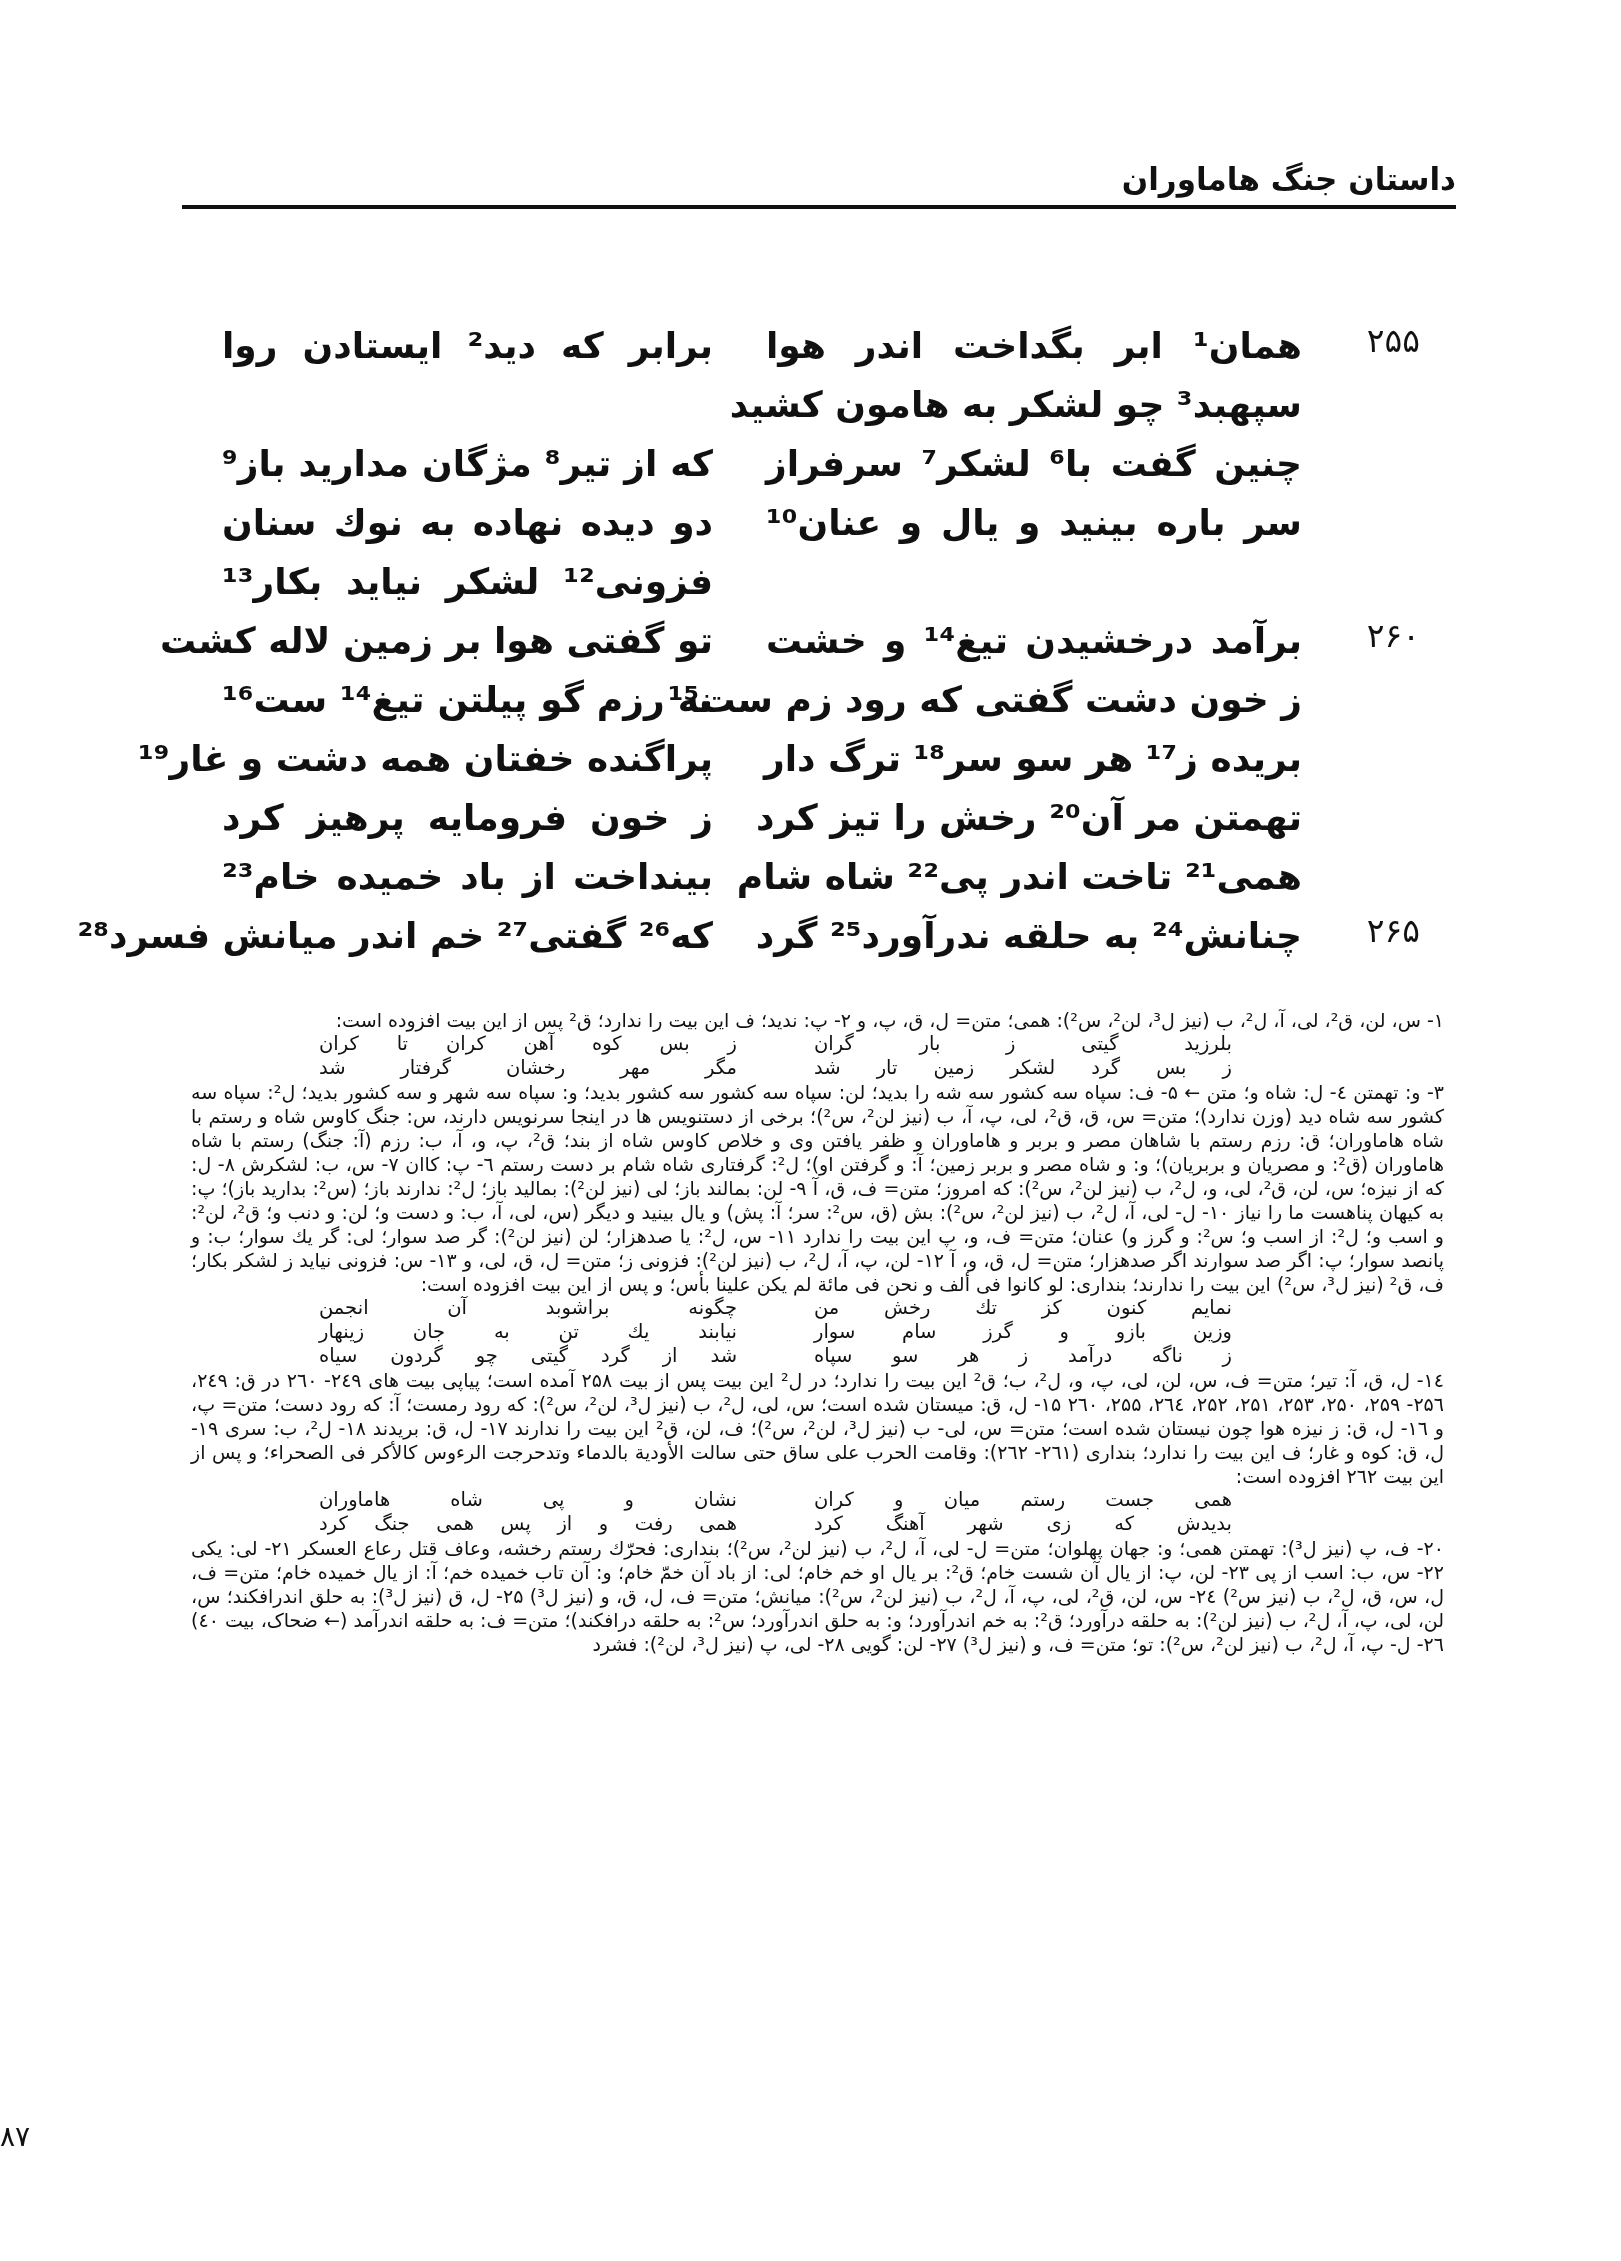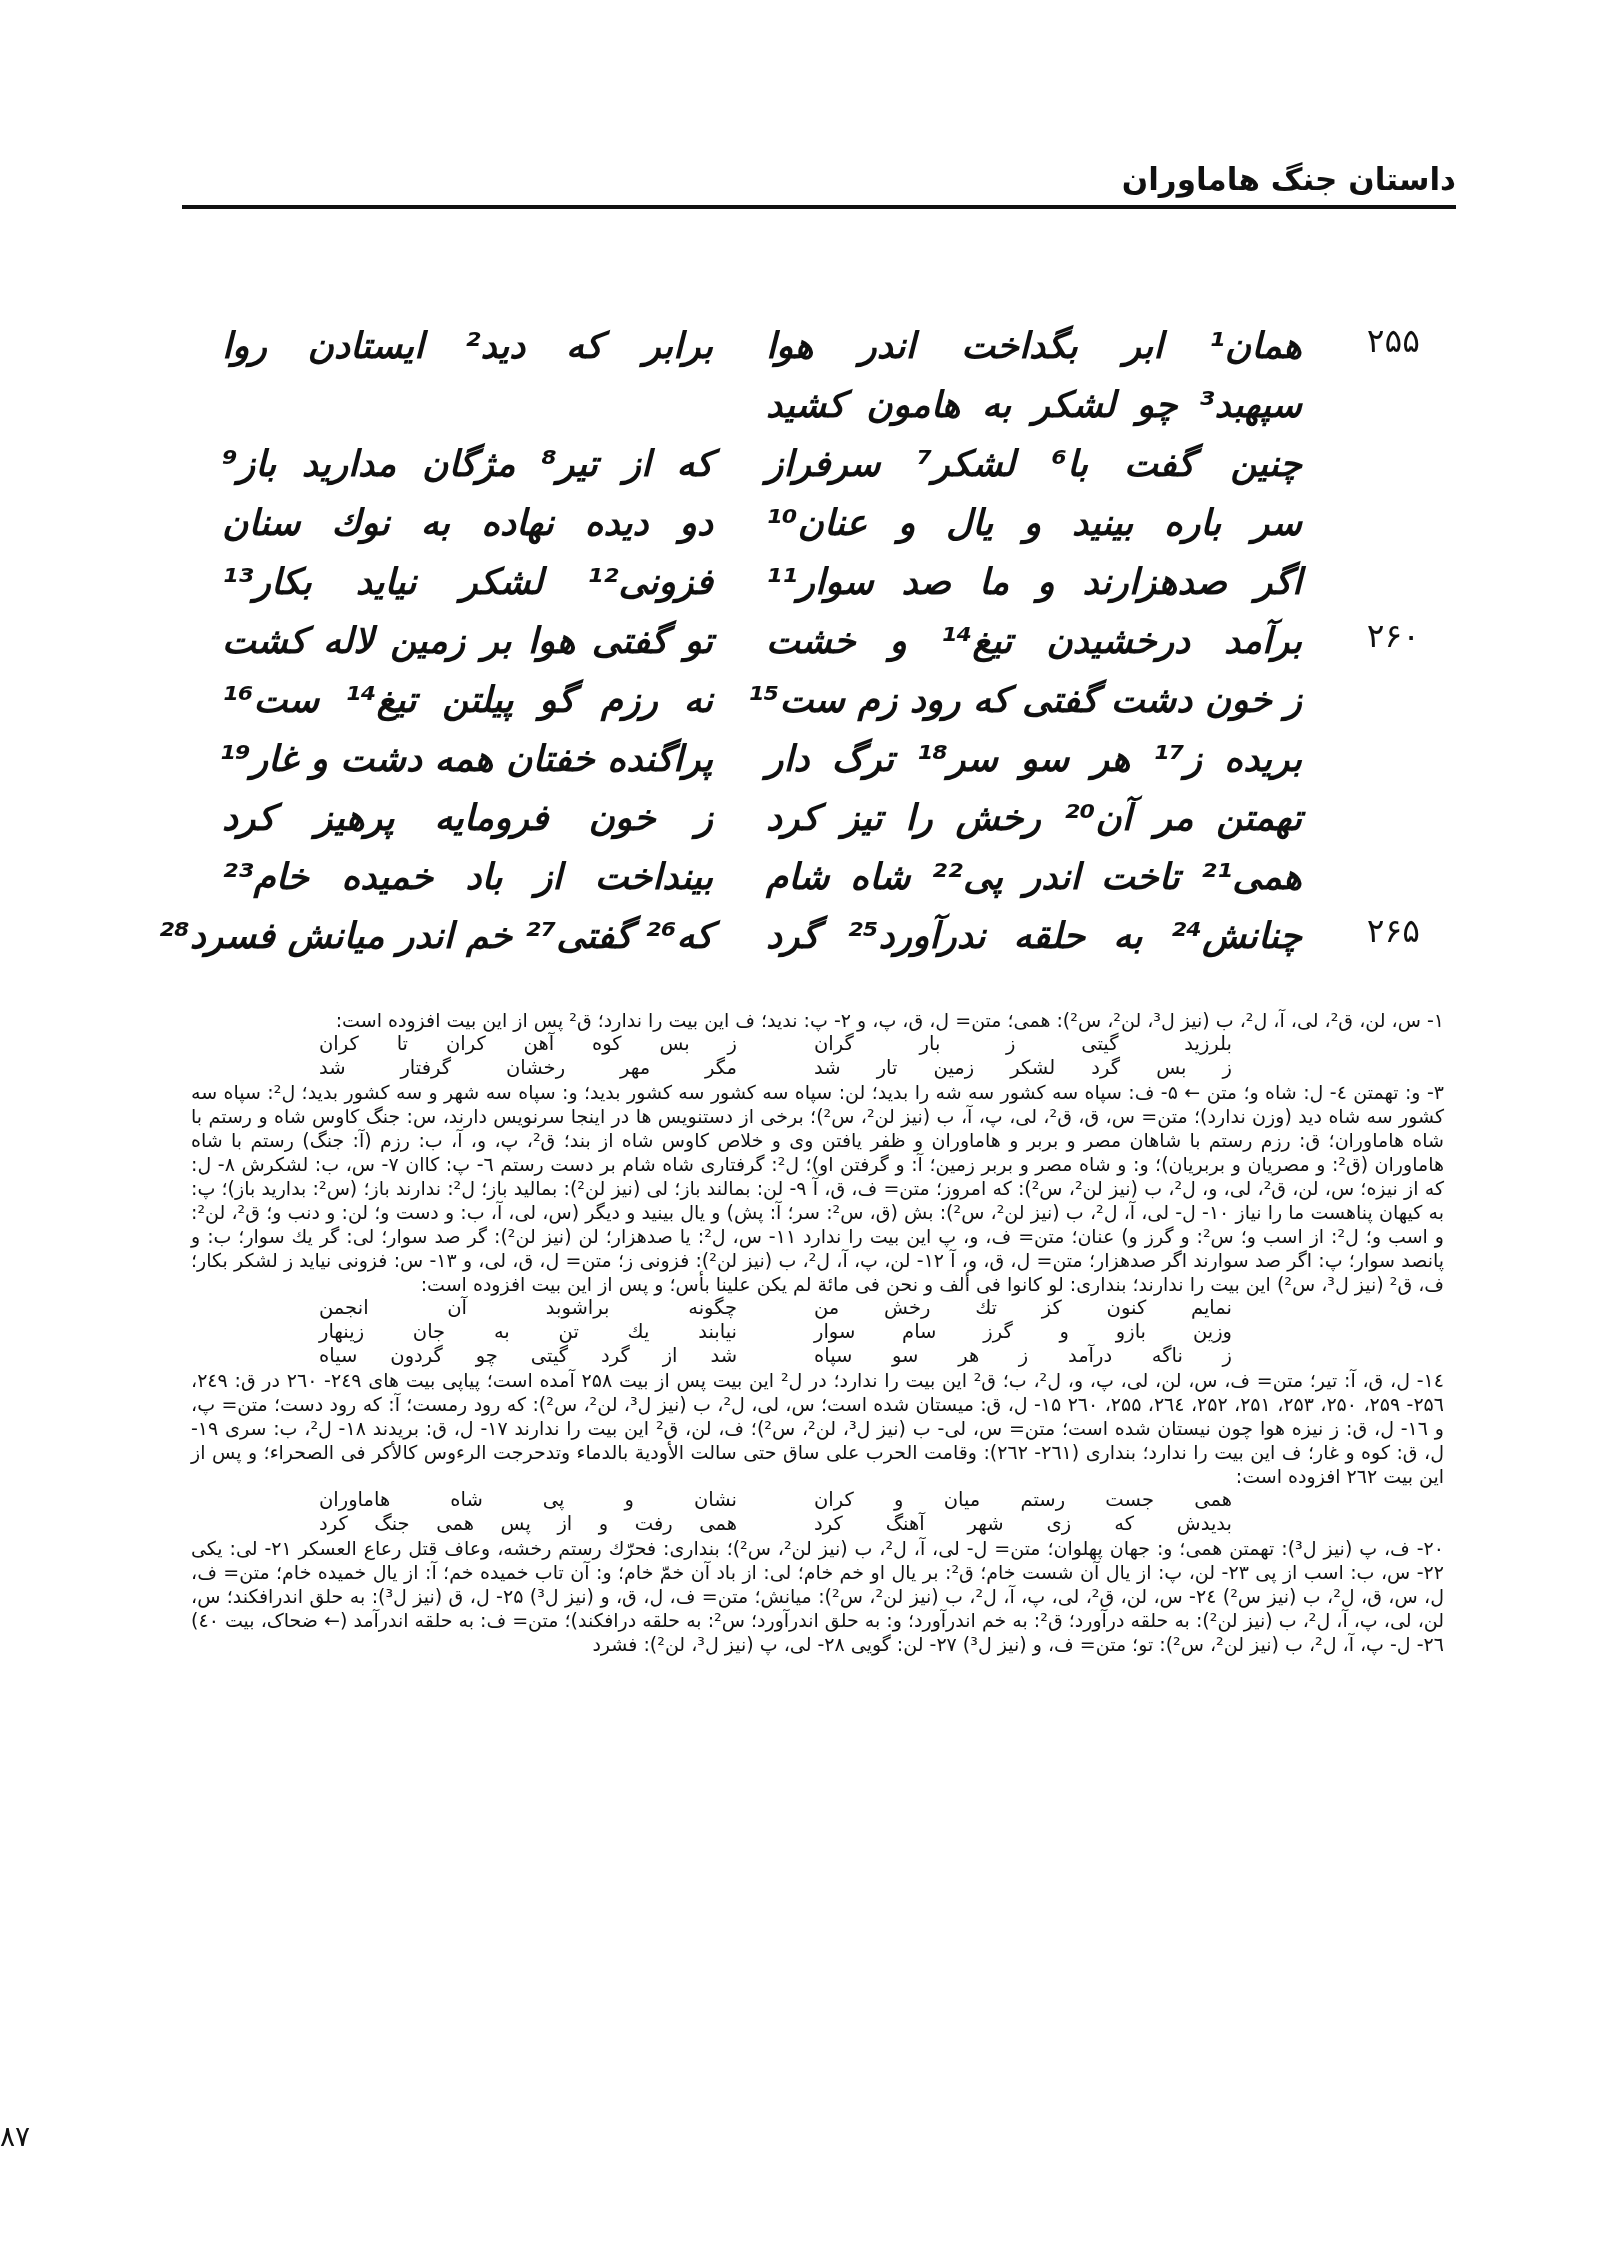--- a/index.html
+++ b/index.html
@@ -60,21 +60,20 @@
   .hemistich {
     position: absolute;
     top: 0;
     font-size: 36px;
     font-weight: bold;
     white-space: nowrap;
     direction: rtl;
     text-align: justify;
     text-align-last: justify;
     line-height: 58px;
-    font-style: italic;
   }
   .hemi-right { right: 118px; width: 536px; }
   .hemi-left  { right: 707px; width: 491px; }
 
   
   .footnotes {
     position: absolute;
     top: 1008px;
     left: 191px;
     width: 1253px;
@@ -135,21 +134,20 @@
       <div class="hemistich hemi-right">چنین گفت با⁶ لشکر⁷ سرفراز</div>
       <div class="hemistich hemi-left">که از تیر⁸ مژگان مدارید باز⁹</div>
     </div>
     <div class="verse-row">
       <div class="verse-num"></div>
       <div class="hemistich hemi-right">سر باره بینید و یال و عنان¹⁰</div>
       <div class="hemistich hemi-left">دو دیده نهاده به نوك سنان</div>
     </div>
     <div class="verse-row">
       <div class="verse-num"></div>
-      <div class="hemistich hemi-right">اگر صدهزارند و ما صد سوار¹¹</div>
       <div class="hemistich hemi-left">فزونی¹² لشکر نیاید بکار¹³</div>
     </div>
     <div class="verse-row">
       <div class="verse-num">۲۶۰</div>
       <div class="hemistich hemi-right">برآمد درخشیدن تیغ¹⁴ و خشت</div>
       <div class="hemistich hemi-left">تو گفتی هوا بر زمین لاله کشت</div>
     </div>
     <div class="verse-row">
       <div class="verse-num"></div>
       <div class="hemistich hemi-right">ز خون دشت گفتی که رود زم ست¹⁵</div>

